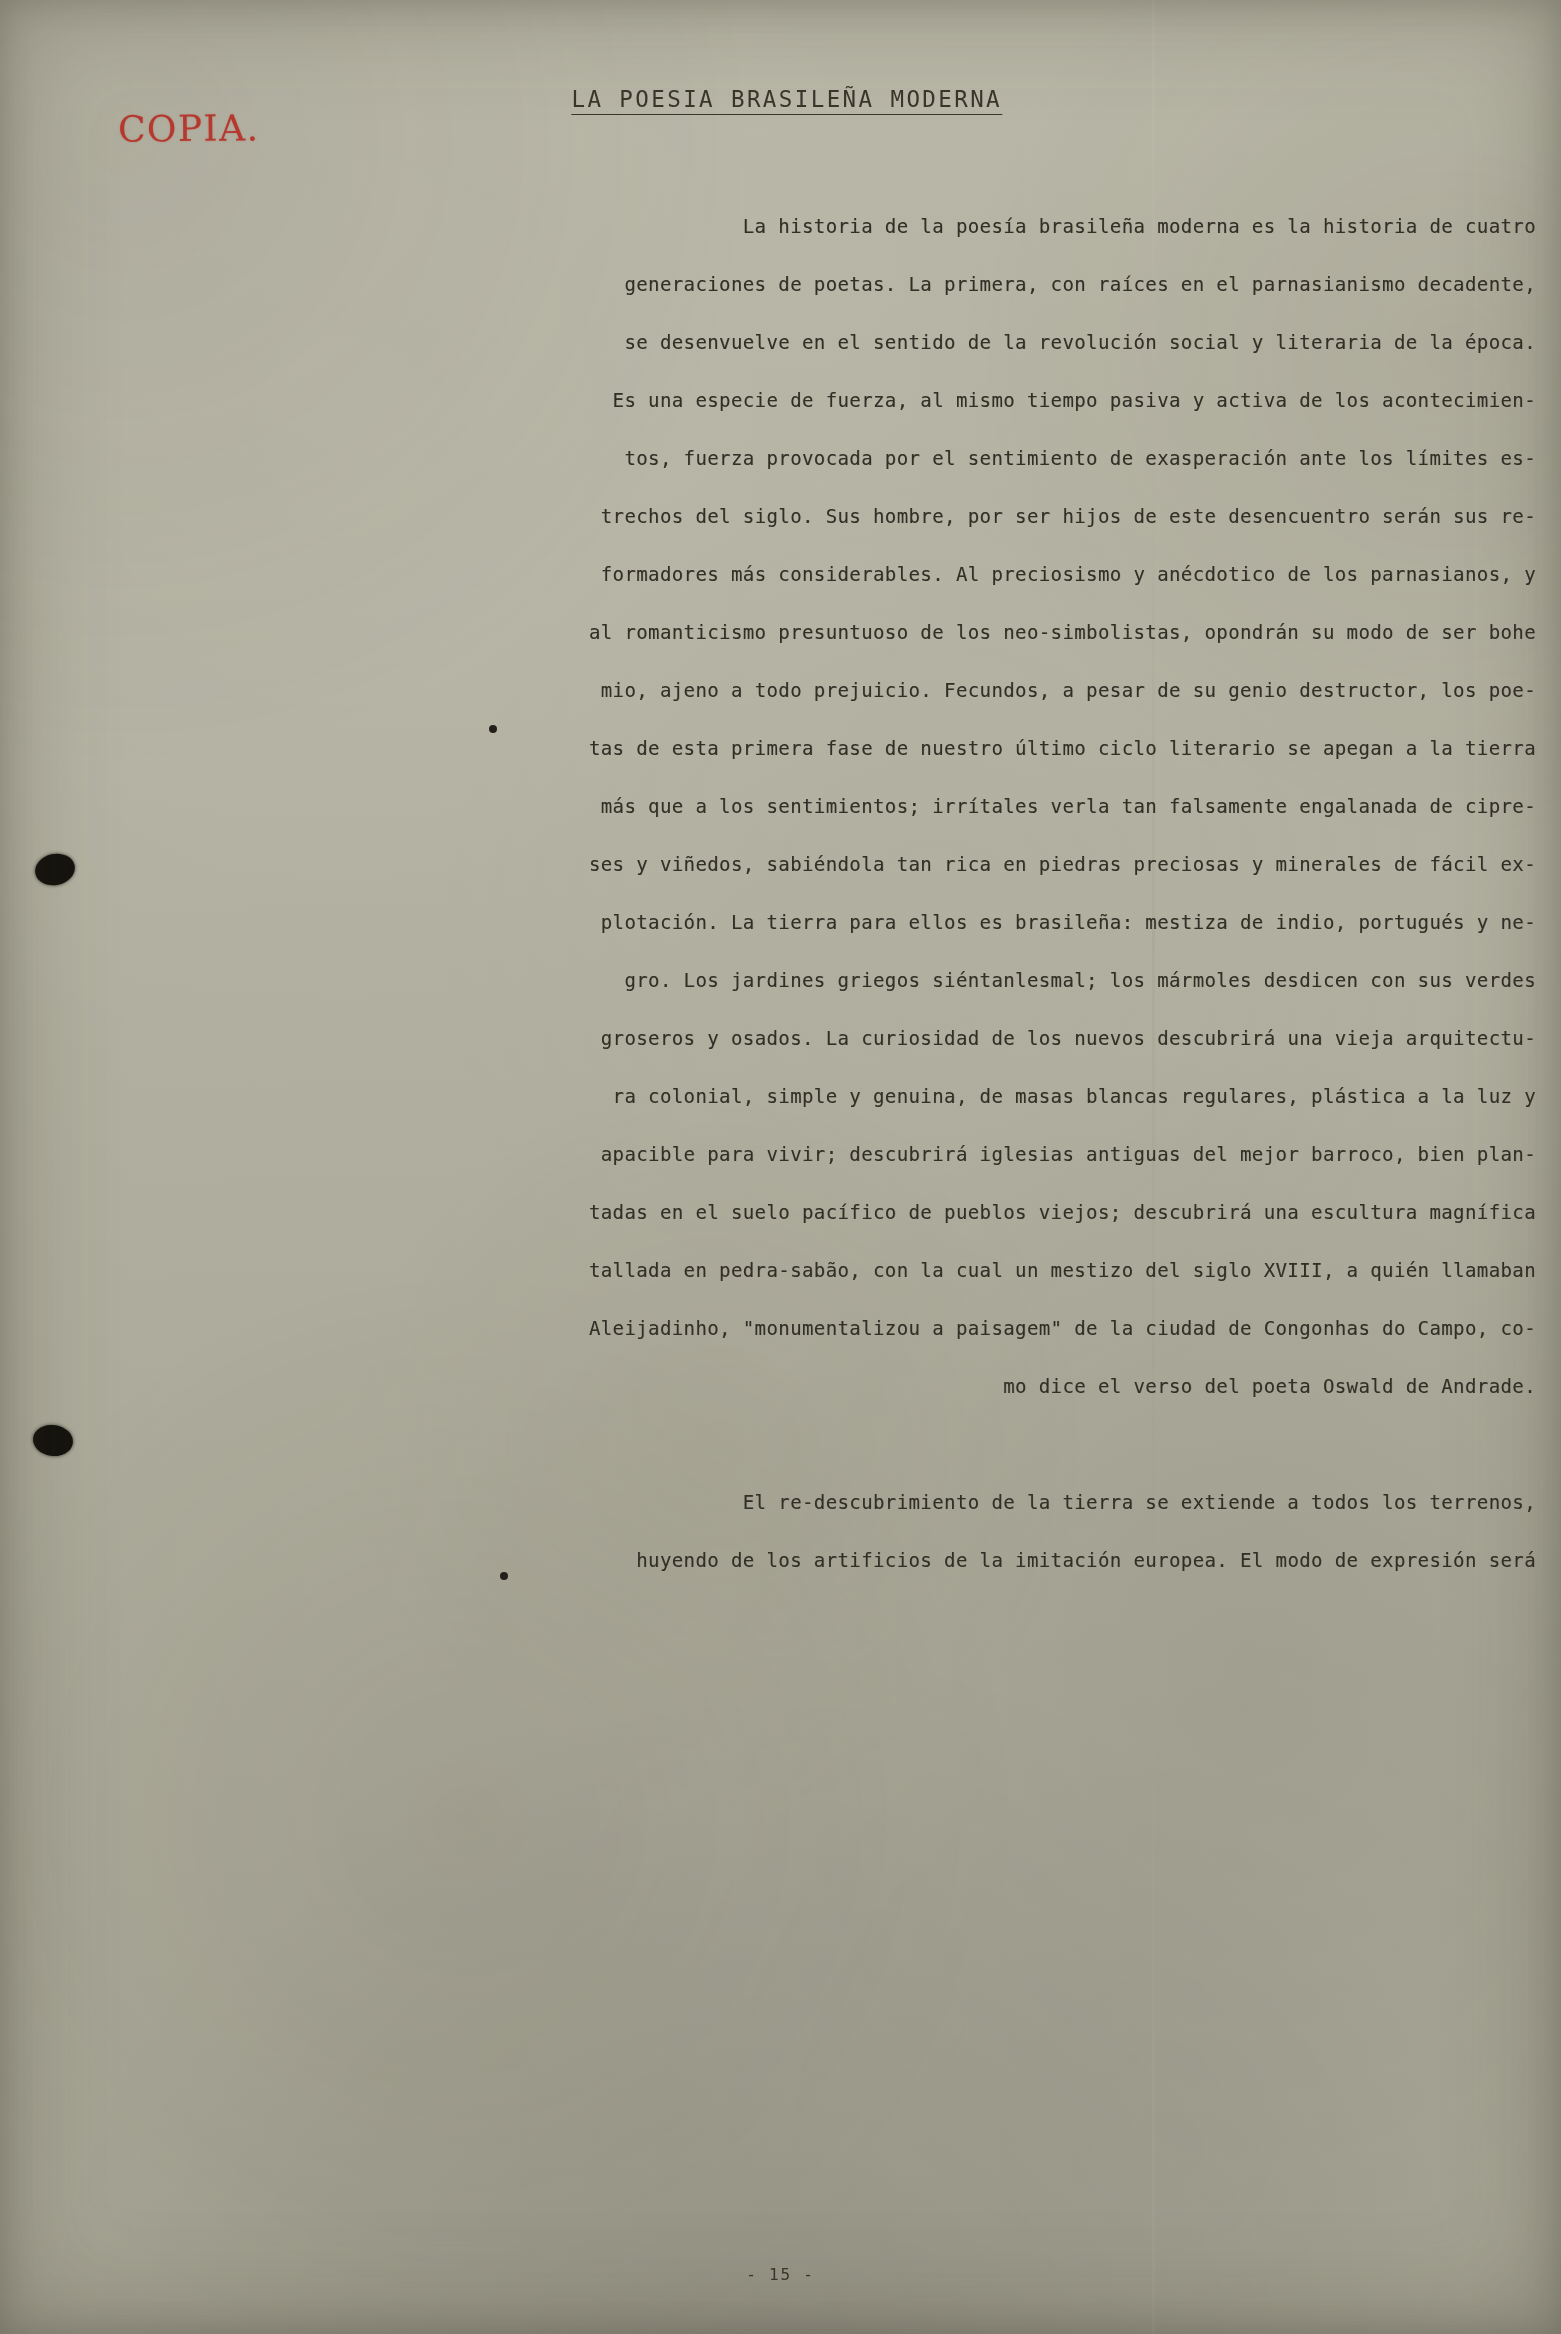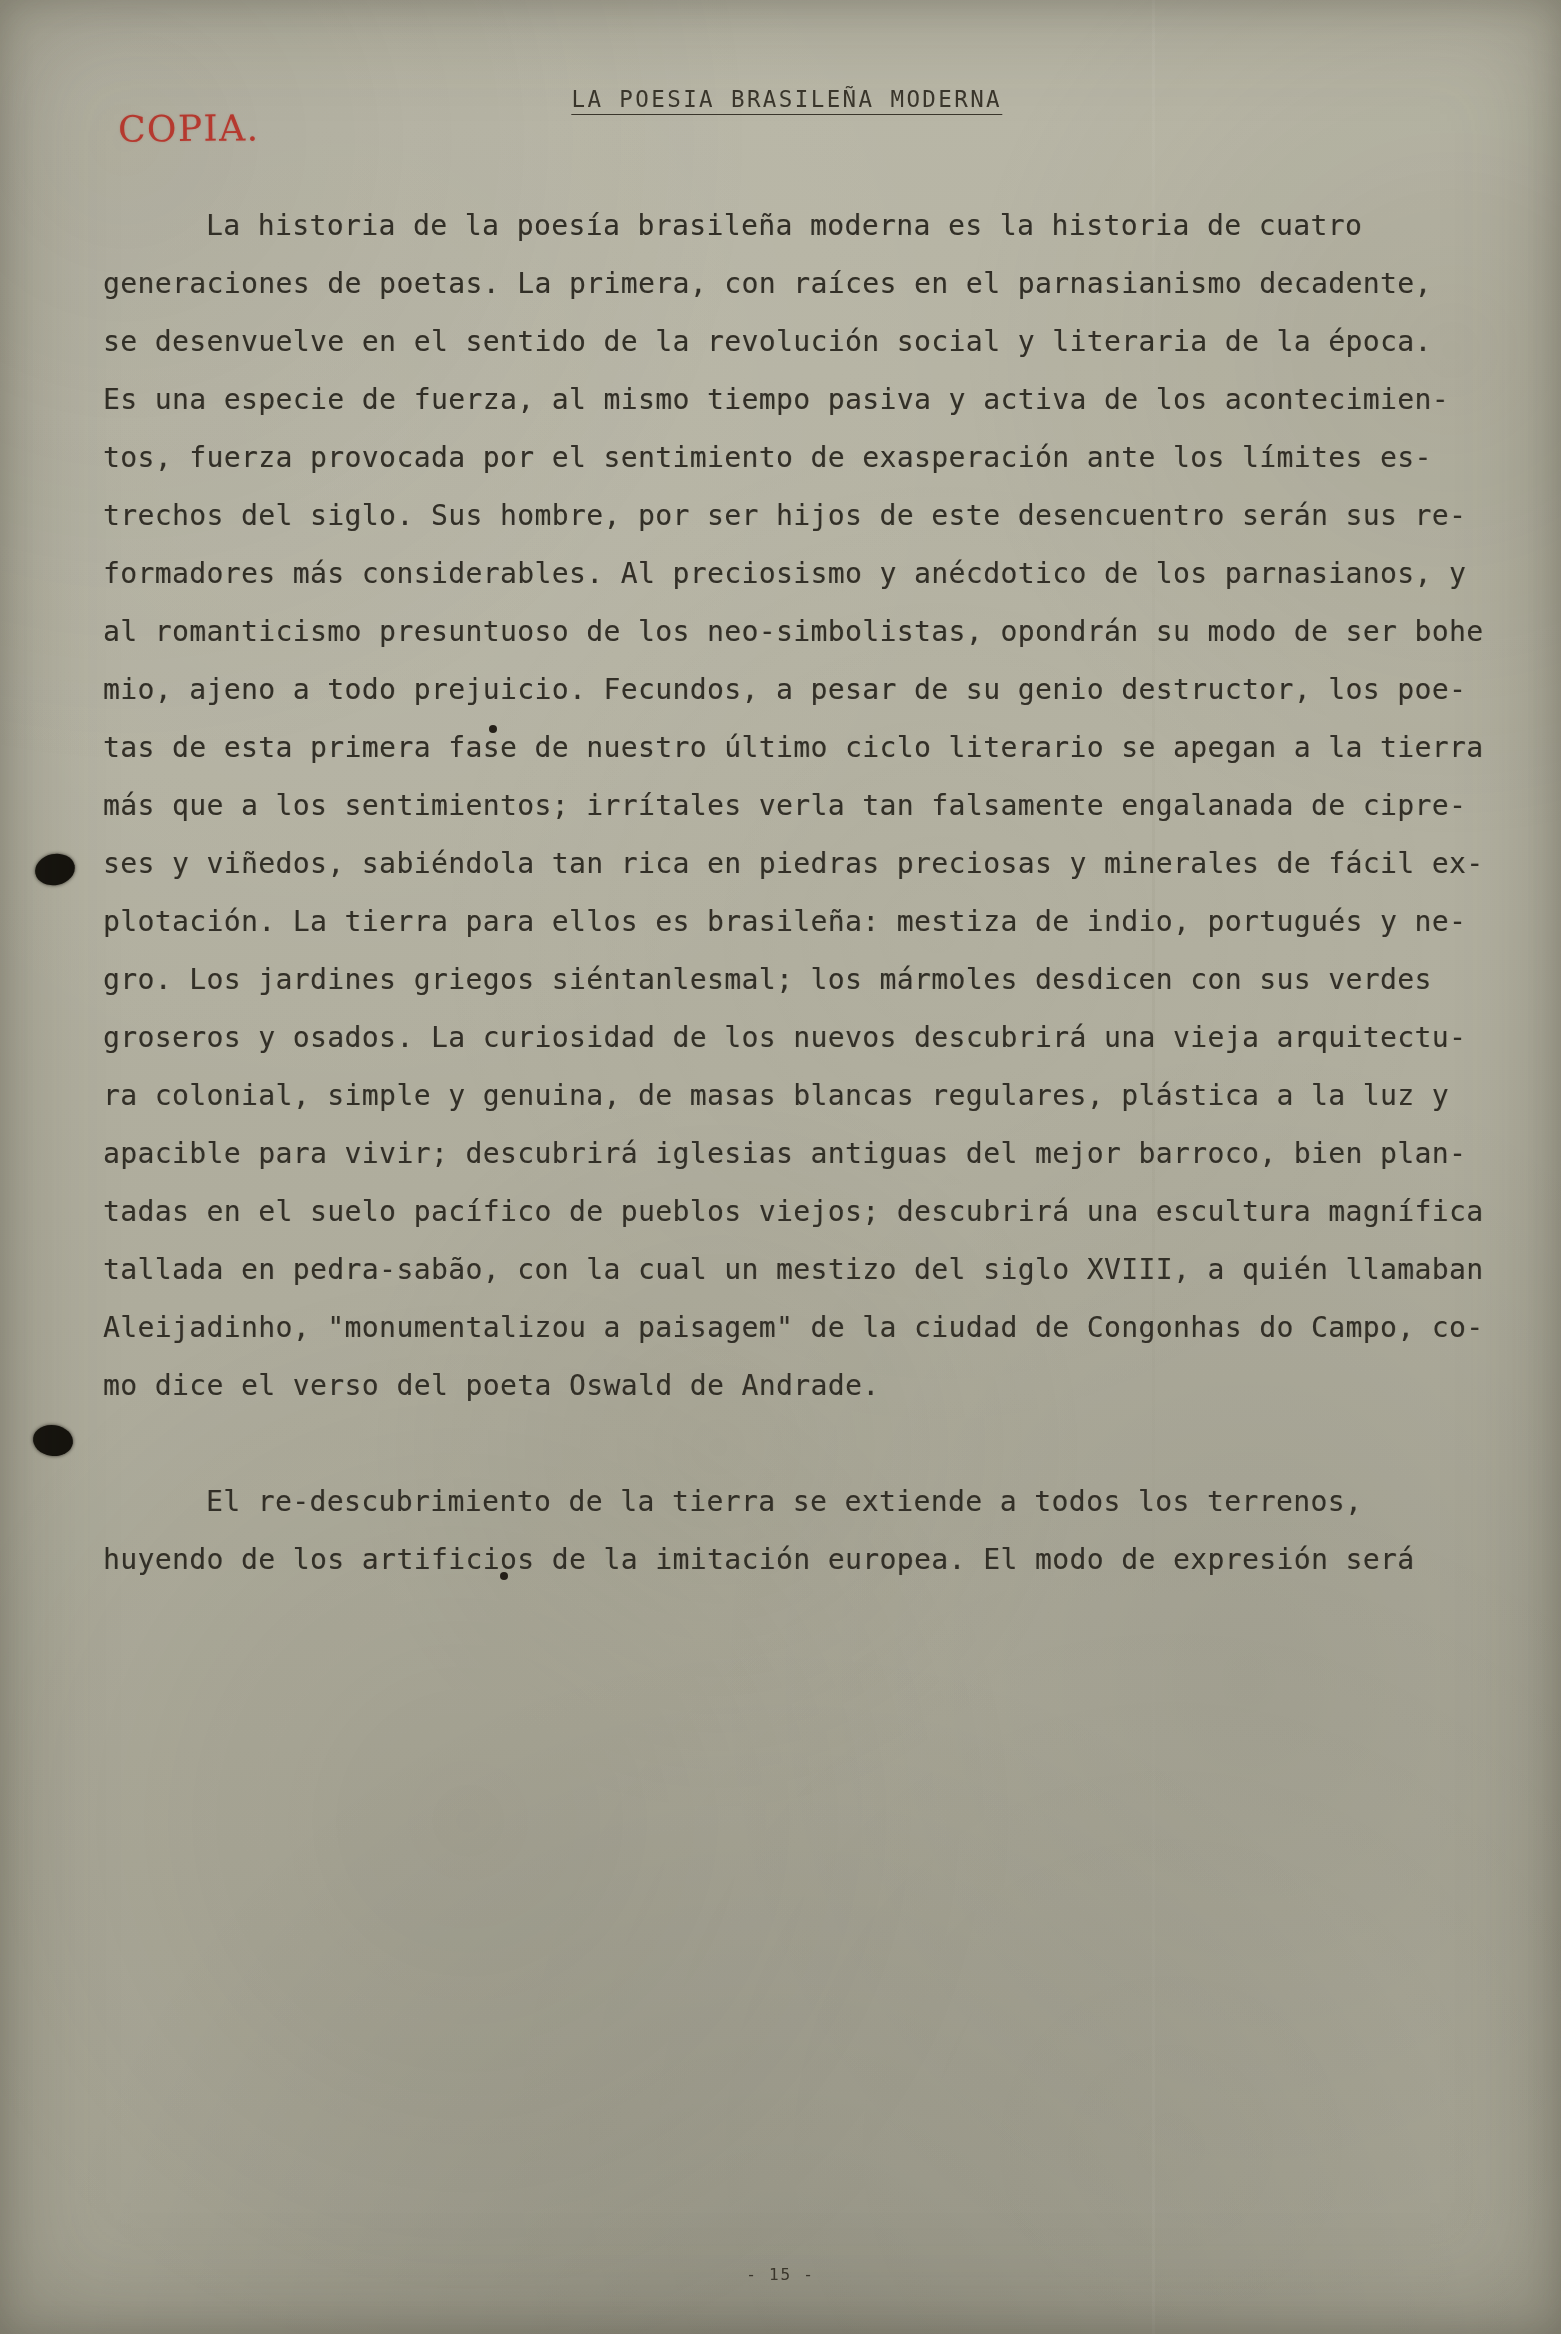--- a/index.html
+++ b/index.html
@@ -80,24 +80,25 @@
     padding-bottom: 1.8px;
     margin-left: 20px;
   }
 
   .body-text {
     position: absolute;
     left: 103px;
     top: 197px;
     width: 1433px;
     color: #322f27;
-    font-size: 28px;
+    font-size: 19px;
     line-height: 58px;
     letter-spacing: 0.4px;
     white-space: pre-wrap;
+    text-align: right;
   }
   .body-text .ln {
     display: block;
     height: 58px;
     text-shadow: 0.4px 0.4px 0 rgba(50,47,39,0.28);
   }
   .indent { padding-left: 103px; }
 
   .page-number {
     position: absolute;

